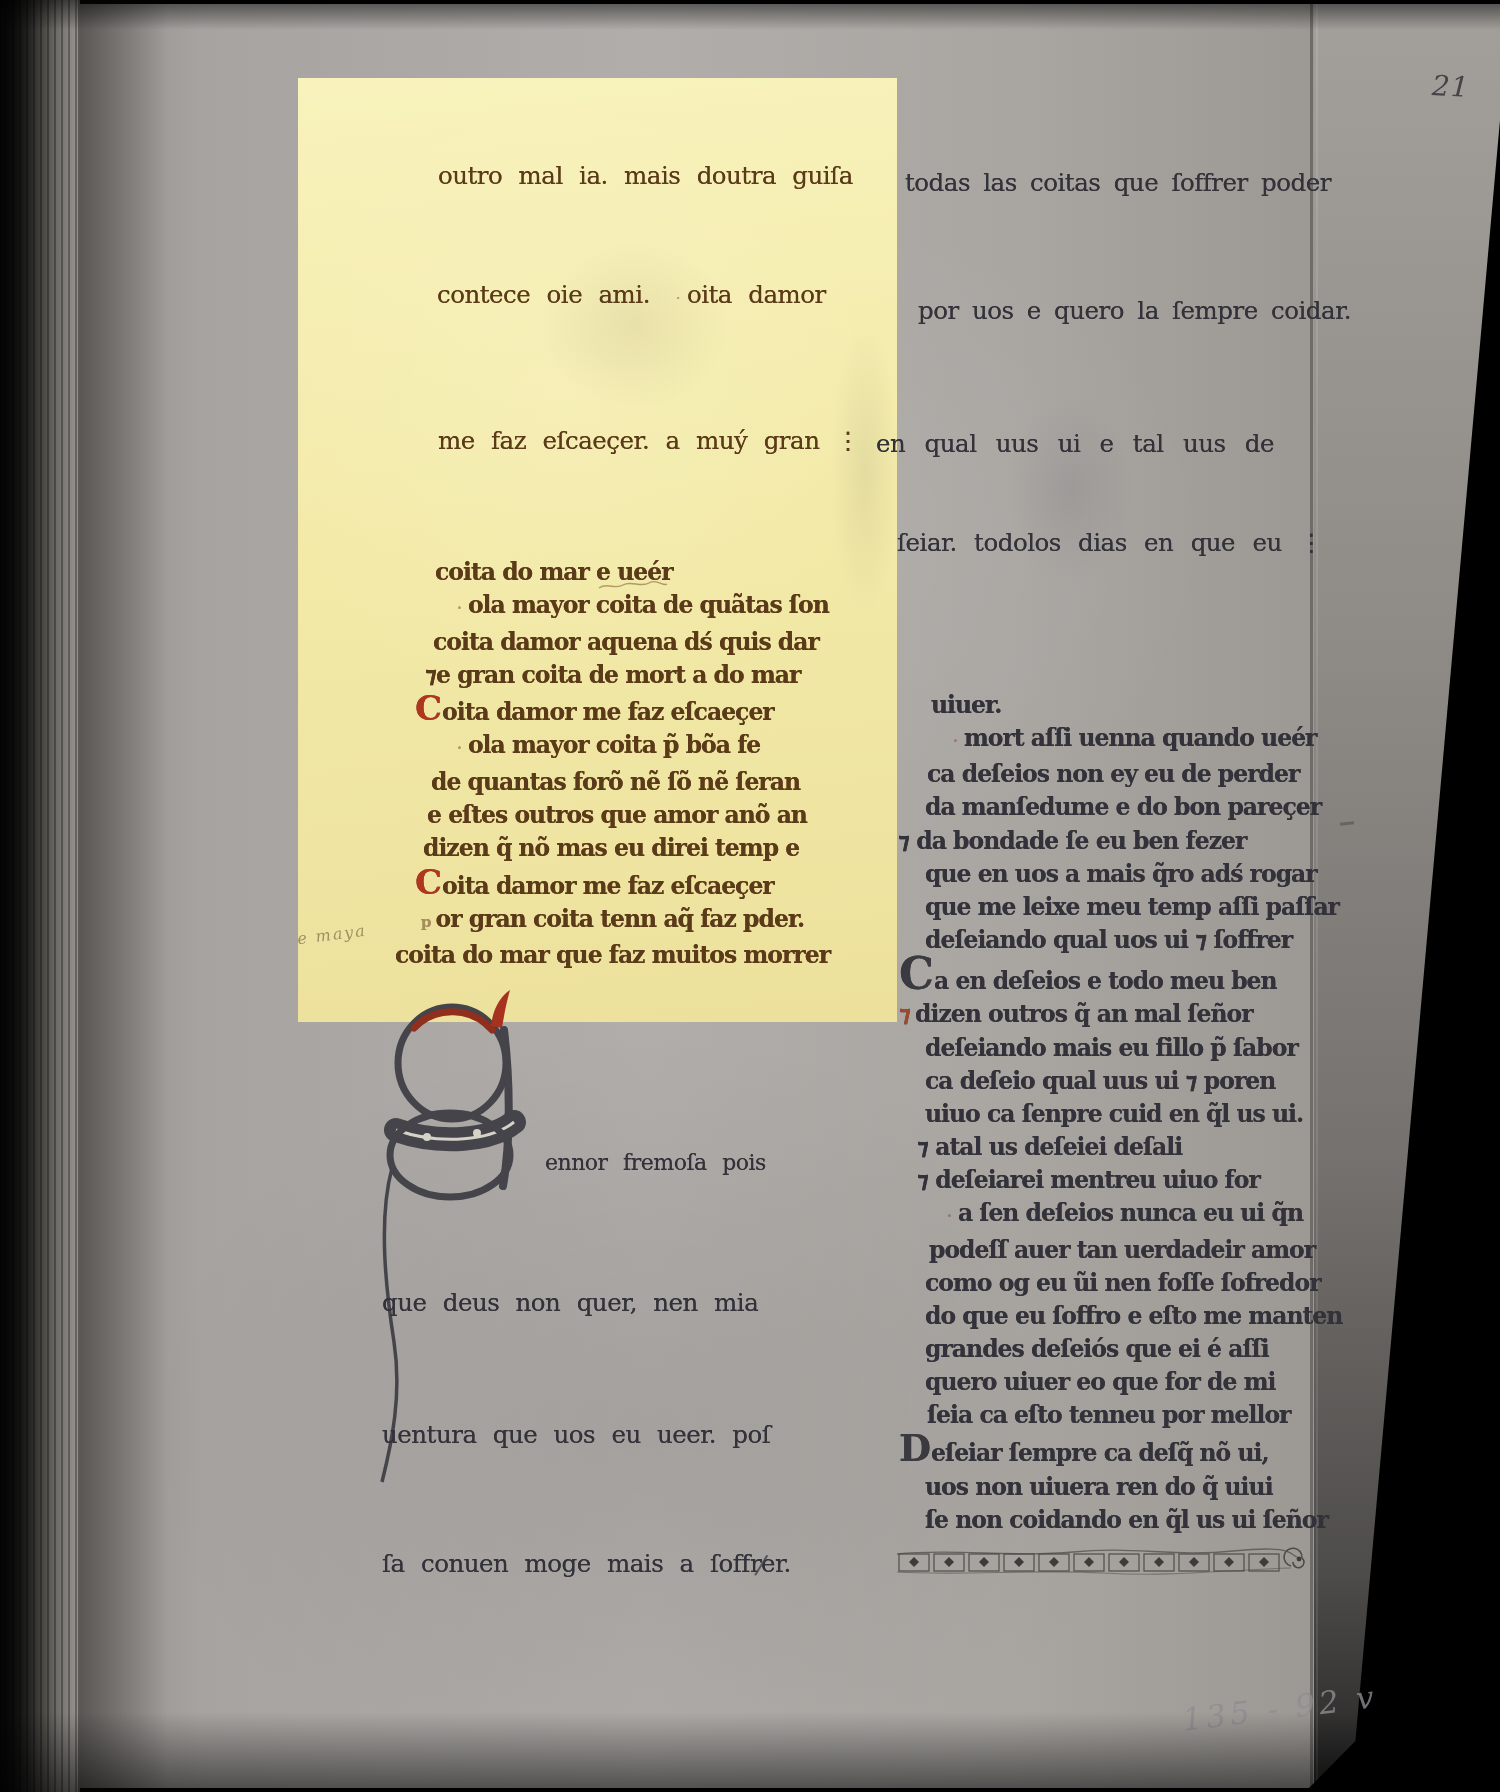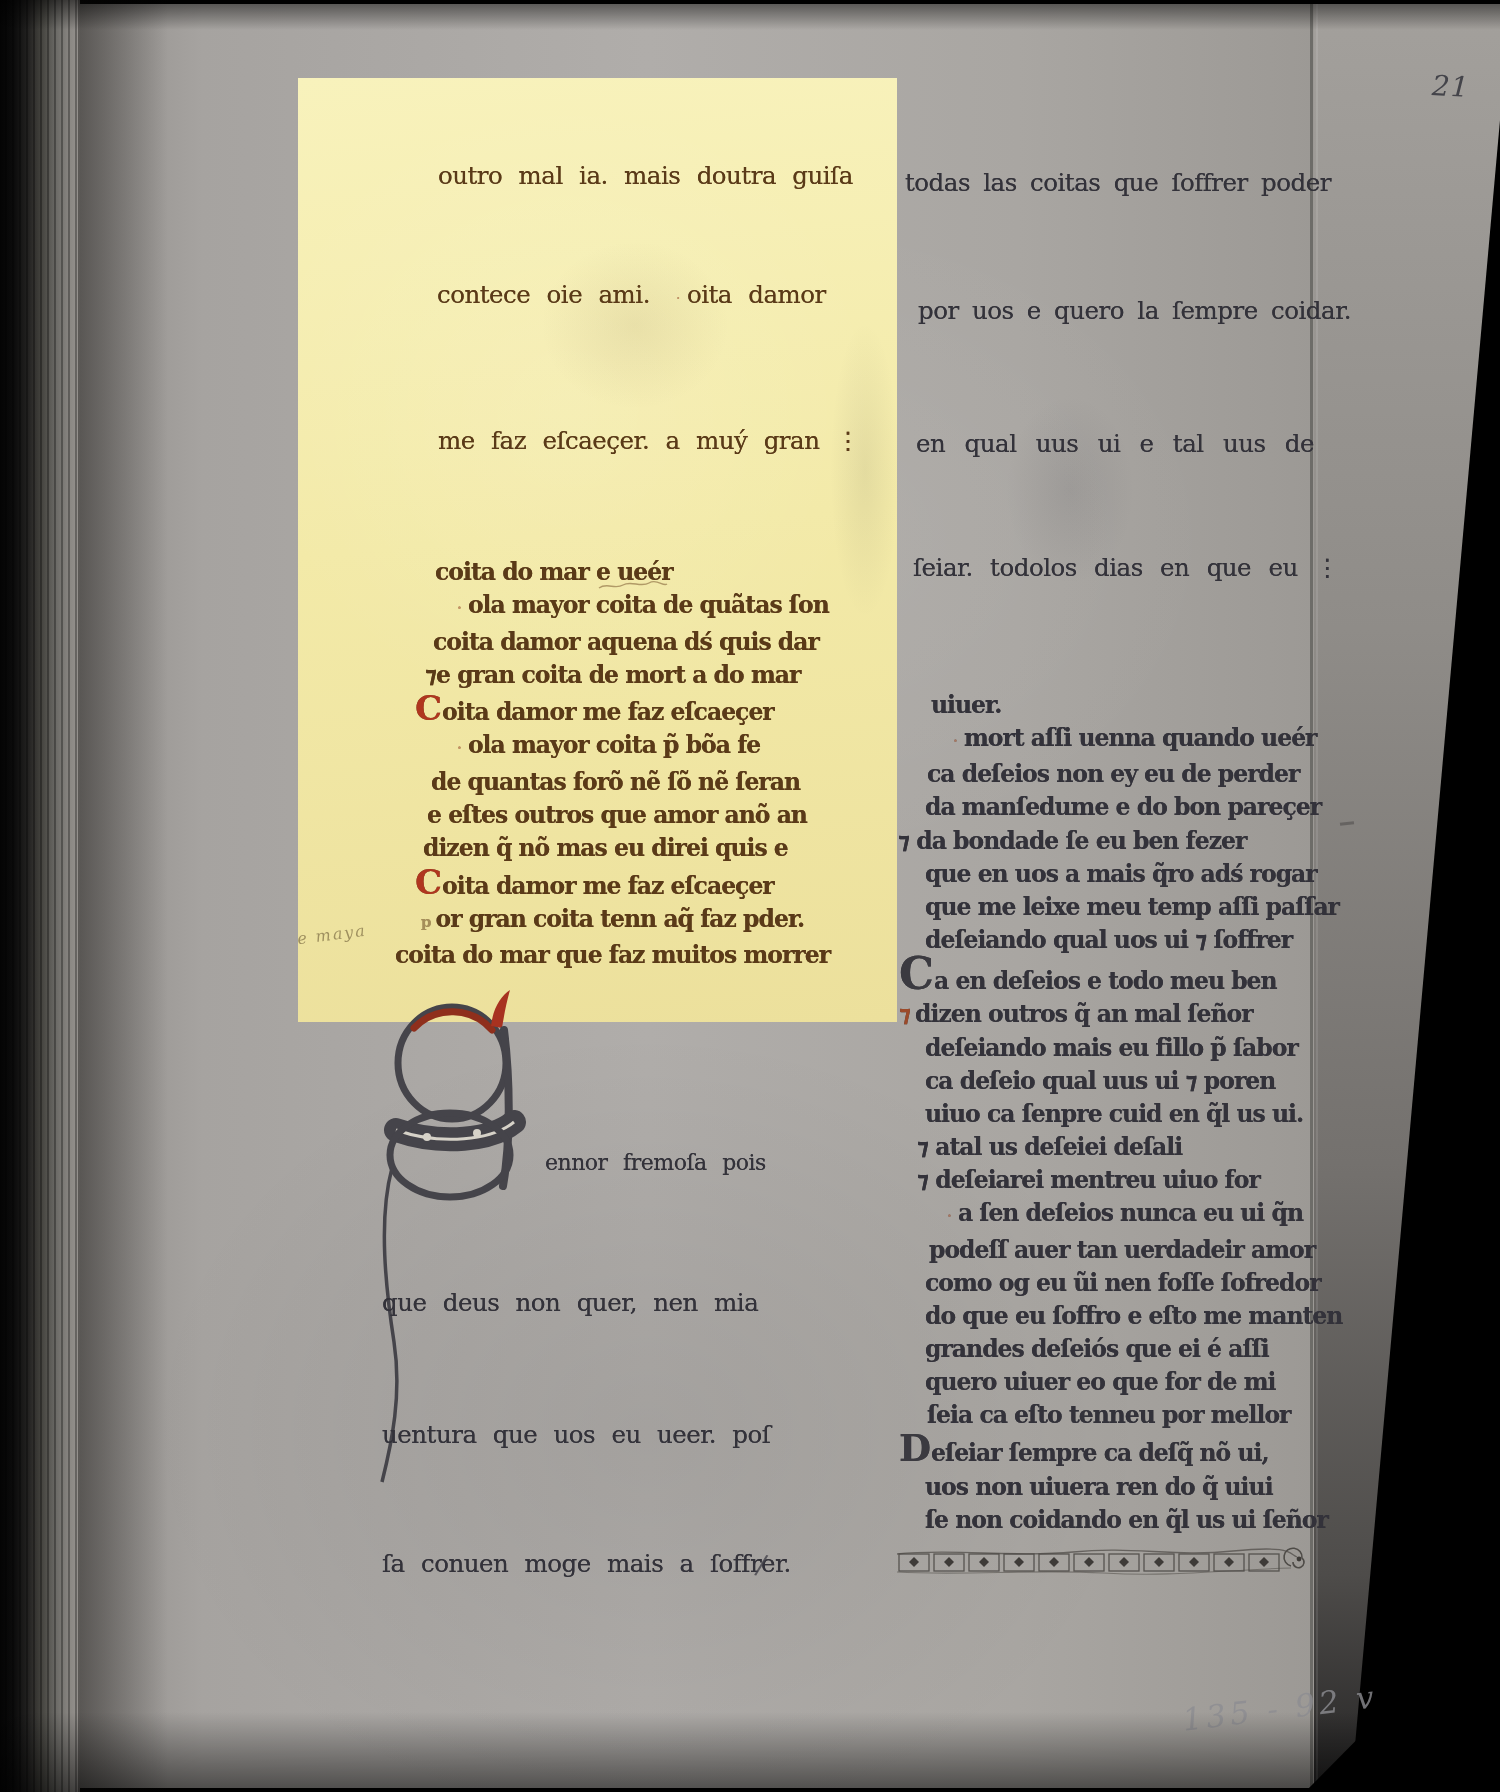--- a/index.html
+++ b/index.html
@@ -91,21 +91,21 @@
 
   <div class="stz ink-w" id="lstz" style="left:395px;top:556px;">
     <div class="ln" style="margin-left:40px"><span>coita do mar e ueér</span></div>
     <div class="ln" style="margin-left:62px"><span class="pm">·</span><span>ola mayor coita de quãtas ſon</span></div>
     <div class="ln" style="margin-left:38px"><span>coita damor aquena dś quis dar</span></div>
     <div class="ln" style="margin-left:30px"><span>⁊e gran coita de mort a do mar</span></div>
     <div class="ln" style="margin-left:20px"><span class="init-red">C</span><span>oita damor me faz eſcaeçer</span></div>
     <div class="ln" style="margin-left:62px"><span class="pm">·</span><span>ola mayor coita p̃ bõa fe</span></div>
     <div class="ln" style="margin-left:36px"><span>de quantas forõ nẽ ſõ nẽ ſeran</span></div>
     <div class="ln" style="margin-left:32px"><span>e eſtes outros que amor anõ an</span></div>
-    <div class="ln" style="margin-left:28px"><span>dizen q̃ nõ mas eu direi quis e</span></div>
+    <div class="ln" style="margin-left:28px"><span>dizen q̃ nõ mas eu direi temp e</span></div>
     <div class="ln" style="margin-left:20px"><span class="init-red">C</span><span>oita damor me faz eſcaeçer</span></div>
     <div class="ln" style="margin-left:26px"><span class="pp">p</span><span>or gran coita tenn aq̃ faz pder.</span></div>
     <div class="ln" style="margin-left:0px"><span>coita do mar que faz muitos morrer</span></div>
   </div>
 
   <div class="ab" id="margin-note" style="left:297px;top:925px;">e maya</div>
 
   <svg class="ab" style="left:352px;top:990px;" width="200" height="520" viewBox="0 0 200 520">
     <ellipse cx="100" cy="73" rx="54" ry="56" stroke="#45444a" stroke-width="7" fill="none"></ellipse>
     <path d="M62 38 A54 56 0 0 1 140 40" stroke="#8f2f1c" stroke-width="7" fill="none" stroke-linecap="round"></path>
@@ -120,22 +120,22 @@
   </svg>
 
   <div class="ab spaced ink-g" style="left:545px;top:1150px;font-size:22px;"><span>ennor fremoſa pois</span></div>
   <div class="ab spaced ink-g" style="left:382px;top:1288px;"><span>que deus non quer, nen mia</span></div>
   <div class="ab spaced ink-g" style="left:382px;top:1420px;"><span>uentura que uos eu ueer. poſ</span></div>
   <div class="ab spaced ink-g" style="left:382px;top:1549px;"><span>ſa conuen moge mais a ſoffrer.</span></div>
   <div class="ab" id="slash-mark" style="left:757px;top:1549px;">/</div>
 
   <div class="ab spaced ink-g" style="left:905px;top:168px;word-spacing:6px;"><span>todas las coitas que ſoffrer poder</span></div>
   <div class="ab spaced ink-g" style="left:918px;top:296px;word-spacing:6px;"><span>por uos e quero la ſempre coidar.</span></div>
-  <div class="ab spaced ink-g" style="left:916px;top:429px;word-spacing:12px;text-align:right;"><span>en qual uus ui e tal uus de</span></div>
-  <div class="ab spaced ink-g" style="left:897px;top:553px;word-spacing:10px;padding-left:16px;"><span>ſeiar. todolos dias en que eu ⋮</span></div>
+  <div class="ab spaced ink-g" style="left:876px;top:429px;word-spacing:12px;text-align:right;"><span>en qual uus ui e tal uus de</span></div>
+  <div class="ab spaced ink-g" style="left:897px;top:528px;word-spacing:10px;"><span>ſeiar. todolos dias en que eu ⋮</span></div>
 
   <div class="stz ink-g" id="rstz" style="left:913px;top:689px;">
     <div class="ln" style="margin-left:18px"><span>uiuer.</span></div>
     <div class="ln" style="margin-left:40px"><span class="pm">·</span><span>mort aſſi uenna quando ueér</span></div>
     <div class="ln" style="margin-left:14px"><span>ca deſeios non ey eu de perder</span></div>
     <div class="ln" style="margin-left:12px"><span>da manſedume e do bon pareçer</span></div>
     <div class="ln" style="margin-left:-15px"><span>⁊ da bondade ſe eu ben fezer</span></div>
     <div class="ln" style="margin-left:12px"><span>que en uos a mais q̃ro adś rogar</span></div>
     <div class="ln" style="margin-left:12px"><span>que me leixe meu temp aſſi paſſar</span></div>
     <div class="ln" style="margin-left:12px"><span>deſeiando qual uos ui ⁊ ſoffrer</span></div>

